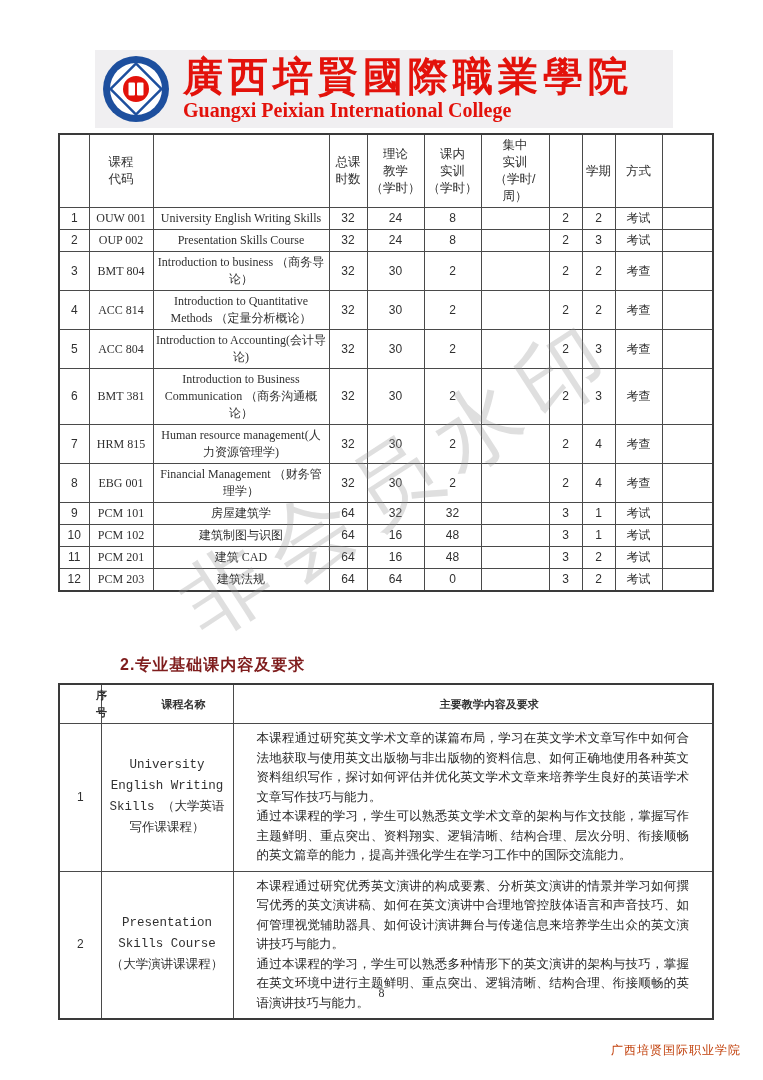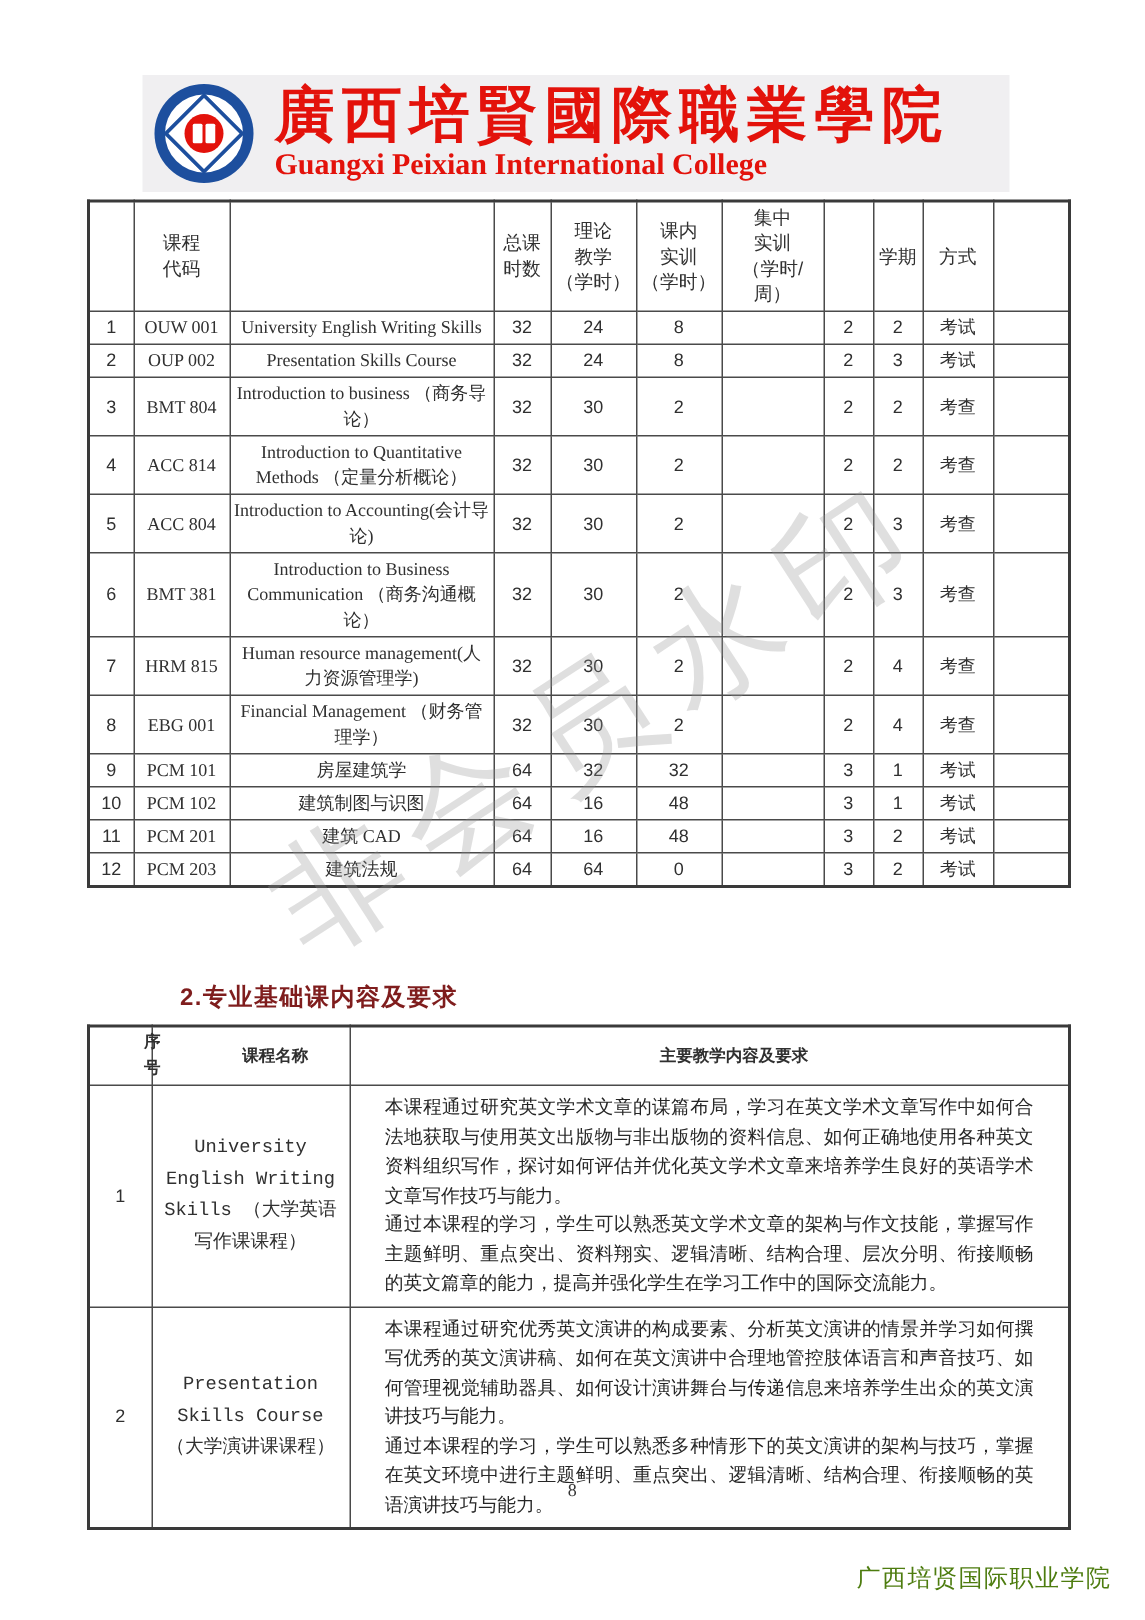--- a/index.html
+++ b/index.html
@@ -86,21 +86,21 @@
   }
 
   
   .page-number {
     position: absolute; left: 0; top: 986px; width: 763px;
     text-align: center; font-size: 12px; color: #333;
     font-family: "Liberation Serif", "DejaVu Serif", serif;
   }
   .footer-college {
     position: absolute; right: 22px; top: 1042px;
-    font-size: 16px; color: #4d7c0f; letter-spacing: 1px;
+    font-size: 12px; color: #c2410c; letter-spacing: 1px;
   }
 </style>
 </head>
 <body>
 
 <div class="page">
 
   <div class="banner">
     <svg class="logo" viewBox="0 0 70 70">
       <circle cx="35" cy="35" r="33" fill="#1d4f9e"></circle>

